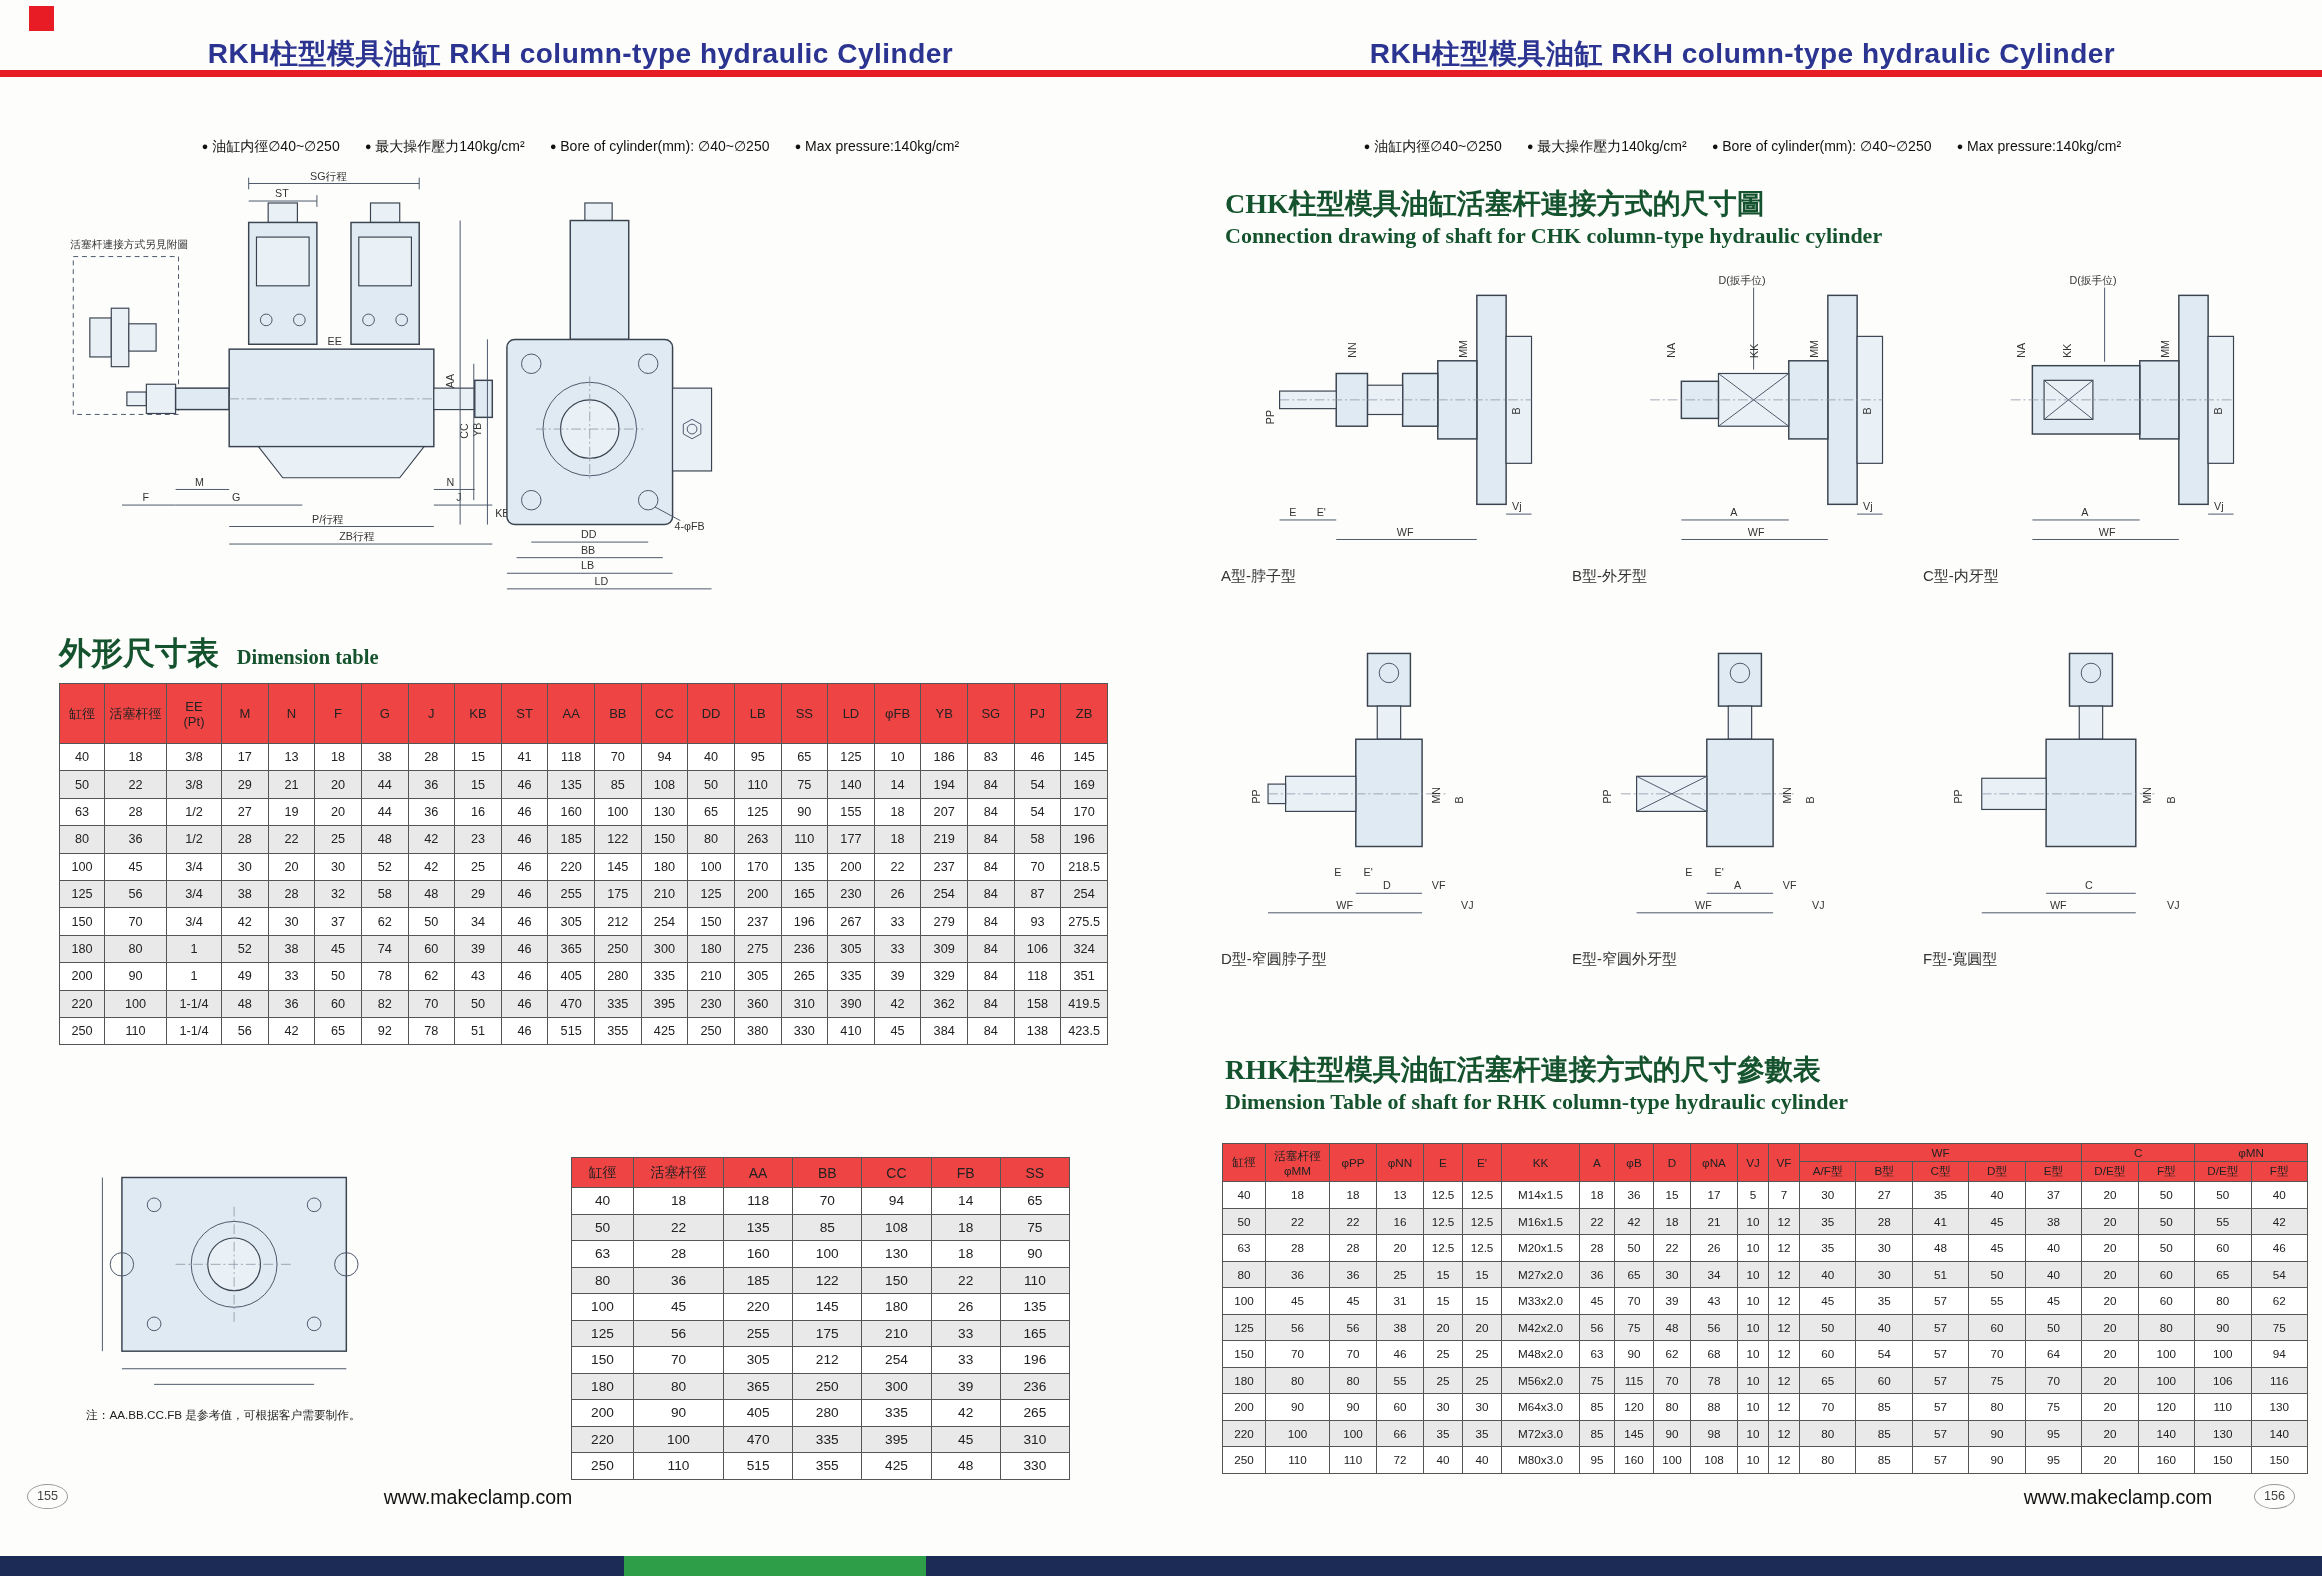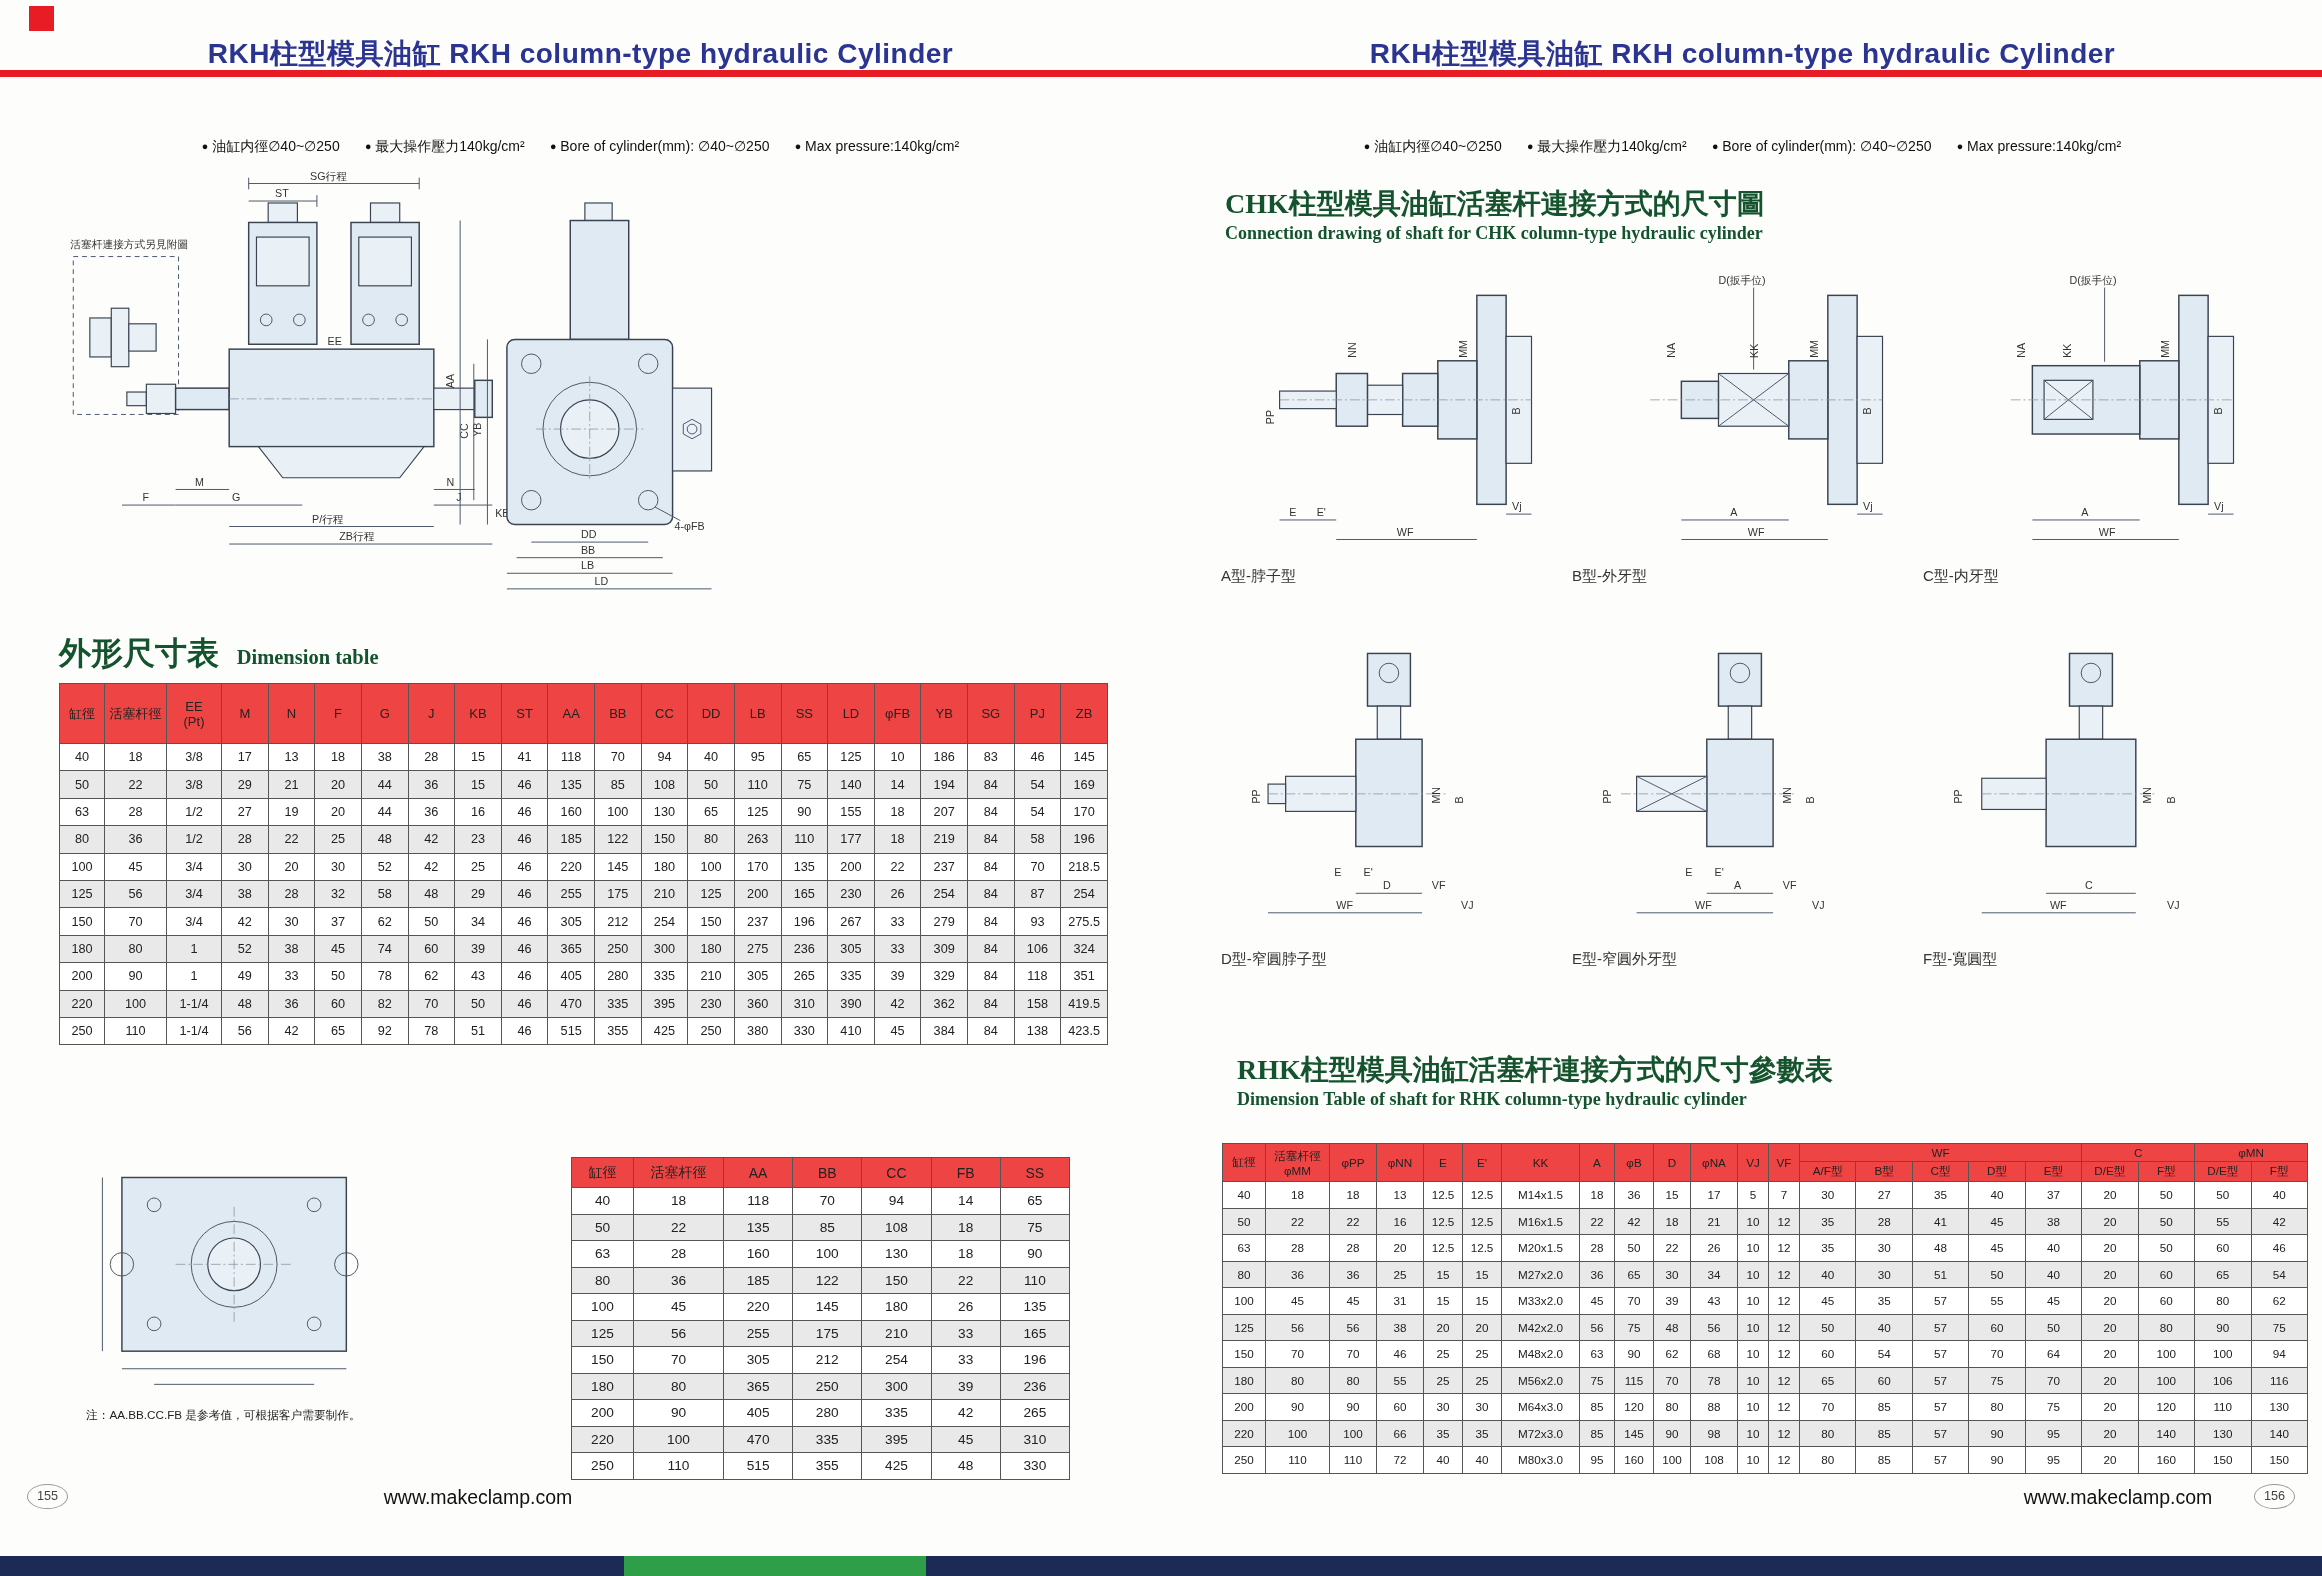--- a/index.html
+++ b/index.html
@@ -12,21 +12,21 @@
   .page-title{position:absolute;top:35px;left:0;width:100%;text-align:center;
       font-size:28px;font-weight:bold;color:#2b3490;letter-spacing:0.5px;}
   .red-rule{position:absolute;top:70px;left:0;width:2322px;height:6.8px;background:#e81c24;}
   .bullets{position:absolute;top:138px;left:0;width:100%;text-align:center;font-size:14px;color:#111;}
   .bullet-item{margin:0 10.7px;white-space:nowrap;}
   .dot{font-size:10.7px;vertical-align:1px;margin-right:3.9px;}
   .sec-head{position:absolute;font-family:"Liberation Serif",serif;color:#14532d;}
   .sec-cn{font-size:32px;font-weight:bold;}
   .sec-cn-sm{font-size:28px;font-weight:bold;}
   .sec-en{font-size:20.5px;font-weight:bold;}
-  .sec-en-sm{font-size:18px;font-weight:bold;}
+  .sec-en-sm{font-size:22px;font-weight:bold;}
   table{border-collapse:collapse;table-layout:fixed;background:#fff;}
   th,td{border:1px solid #555;text-align:center;padding:2px 1px;overflow:hidden;}
   thead th{background:#ef4444;font-weight:normal;white-space:pre-line;}
   tbody tr:nth-child(even) td{background:#e9e9e9;}
   .dim-table{position:absolute;top:683px;left:59px;width:1049px;font-size:12.7px;}
   .dim-table thead th{height:55px;font-size:13px;}
   .dim-table td{height:22.4px;}
   .fa-table{position:absolute;top:1157px;left:571px;width:499px;font-size:13.7px;}
   .fa-table thead th{height:25px;font-size:14px;}
   .fa-table td{height:21.5px;}
@@ -760,21 +760,21 @@
         <line x1="126" y1="268" x2="218" y2="268" class="ln"></line>
         <text x="166" y="264">C</text>
         <line x1="60" y1="288" x2="218" y2="288" class="ln"></line>
         <text x="130" y="284">WF</text>
         <text x="250" y="284">VJ</text>
       </svg>
       <div class="chk-caption">F型-寬圓型</div>
     </div>
   </div>
 
-  <div class="sec-head" style="top:1051px;left:63px;margin-left:12px;">
+  <div class="sec-head" style="top:1051px;left:63px;">
     <div class="sec-cn-sm">RHK柱型模具油缸活塞杆連接方式的尺寸參數表</div>
     <div class="sec-en-sm">Dimension Table of shaft for RHK column-type hydraulic cylinder</div>
   </div>
 
   <table class="rhk-table">
     <colgroup>
       <col style="width:43px">
         <col style="width:64px">
         <col style="width:47px">
         <col style="width:47px">

